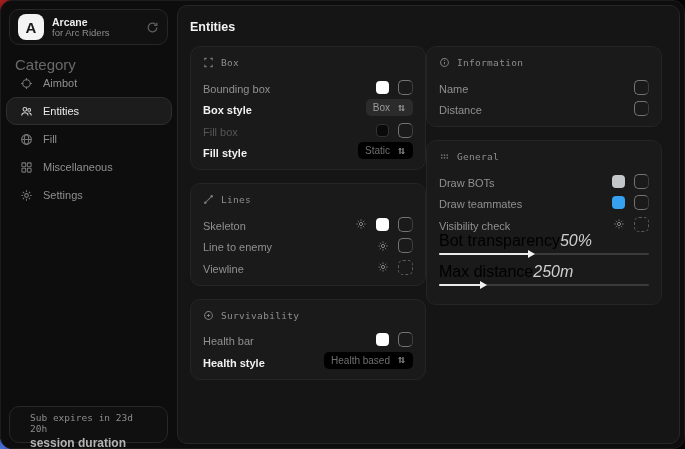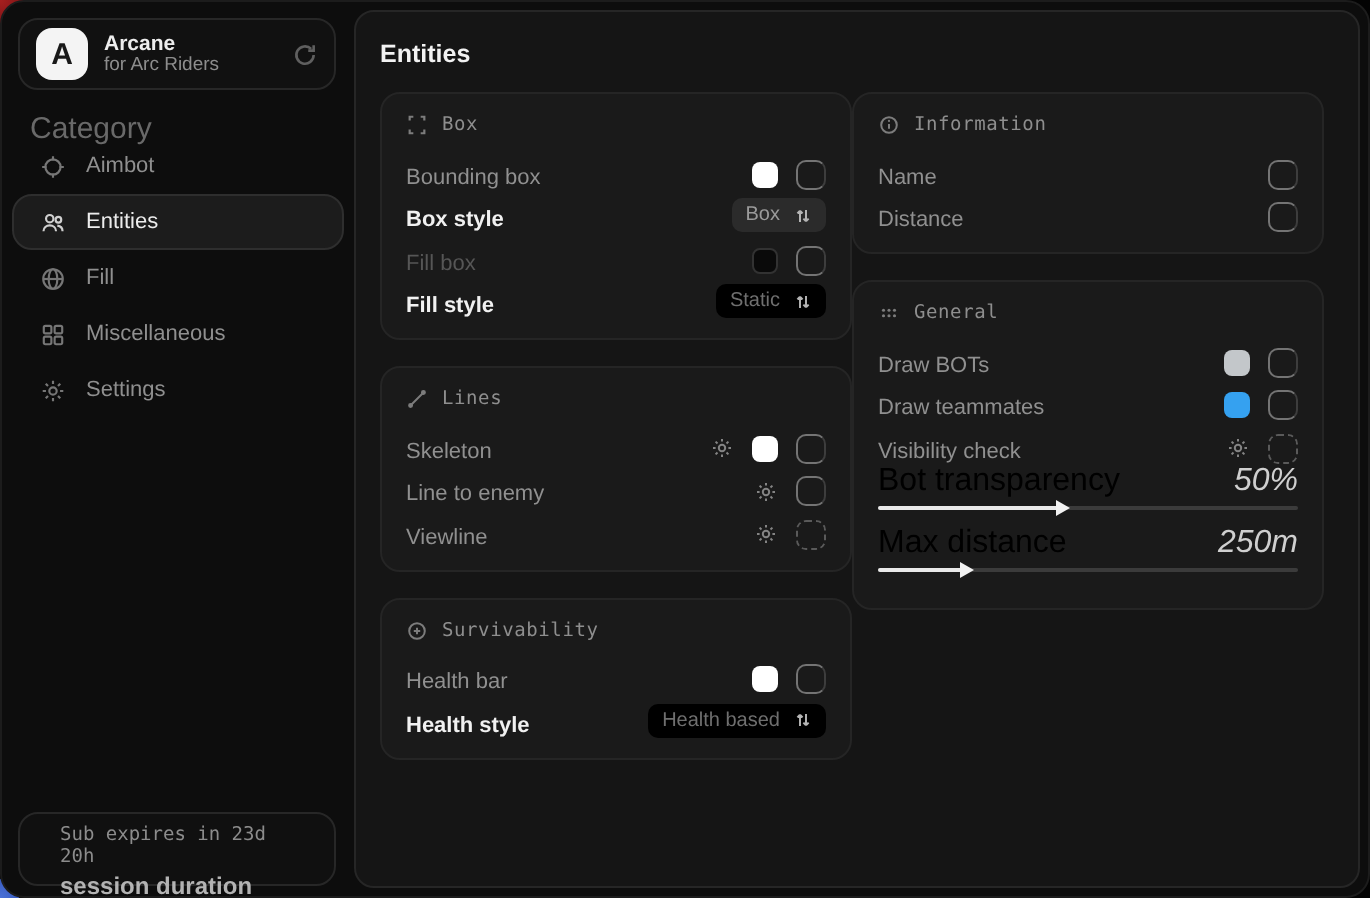--- a/index.html
+++ b/index.html
@@ -76,21 +76,21 @@
   }
   .cb.dashed{border-style:dashed;border-color:#5a5a5a;}
   .gear{display:flex;color:#848484;flex:none;}
   .dd{
     display:flex;align-items:center;gap:7px;background:#2b2b2b;border-radius:5px;
     padding:3px 7px;font-size:10px;color:#9a9a9a;
   }
   .dd.dim{background:#000000;color:#6f6f6f;}
   .dd .dd-ic{display:flex;color:#b5b5b5;}
   .val{font-size:16px;color:#cfcfcf;font-style:italic;}
-  .srow{height:18px;display:flex;align-items:center;justify-content:space-between;}
+  .srow{height:18px;display:flex;align-items:center;}
   .slider{position:relative;height:8px;margin-bottom:5px;}
   .track{position:absolute;left:0;right:0;top:3px;height:2px;background:#3b3b3b;border-radius:1px;}
   .fill{position:absolute;left:0;top:3px;height:2px;background:#e9e9e9;border-radius:1px;}
   .thumb{
     position:absolute;top:0;margin-left:-3px;width:0;height:0;
     border-top:4px solid transparent;border-bottom:4px solid transparent;border-left:7px solid #f2f2f2;
   }
   svg{display:block;}
 </style>
 </head>

